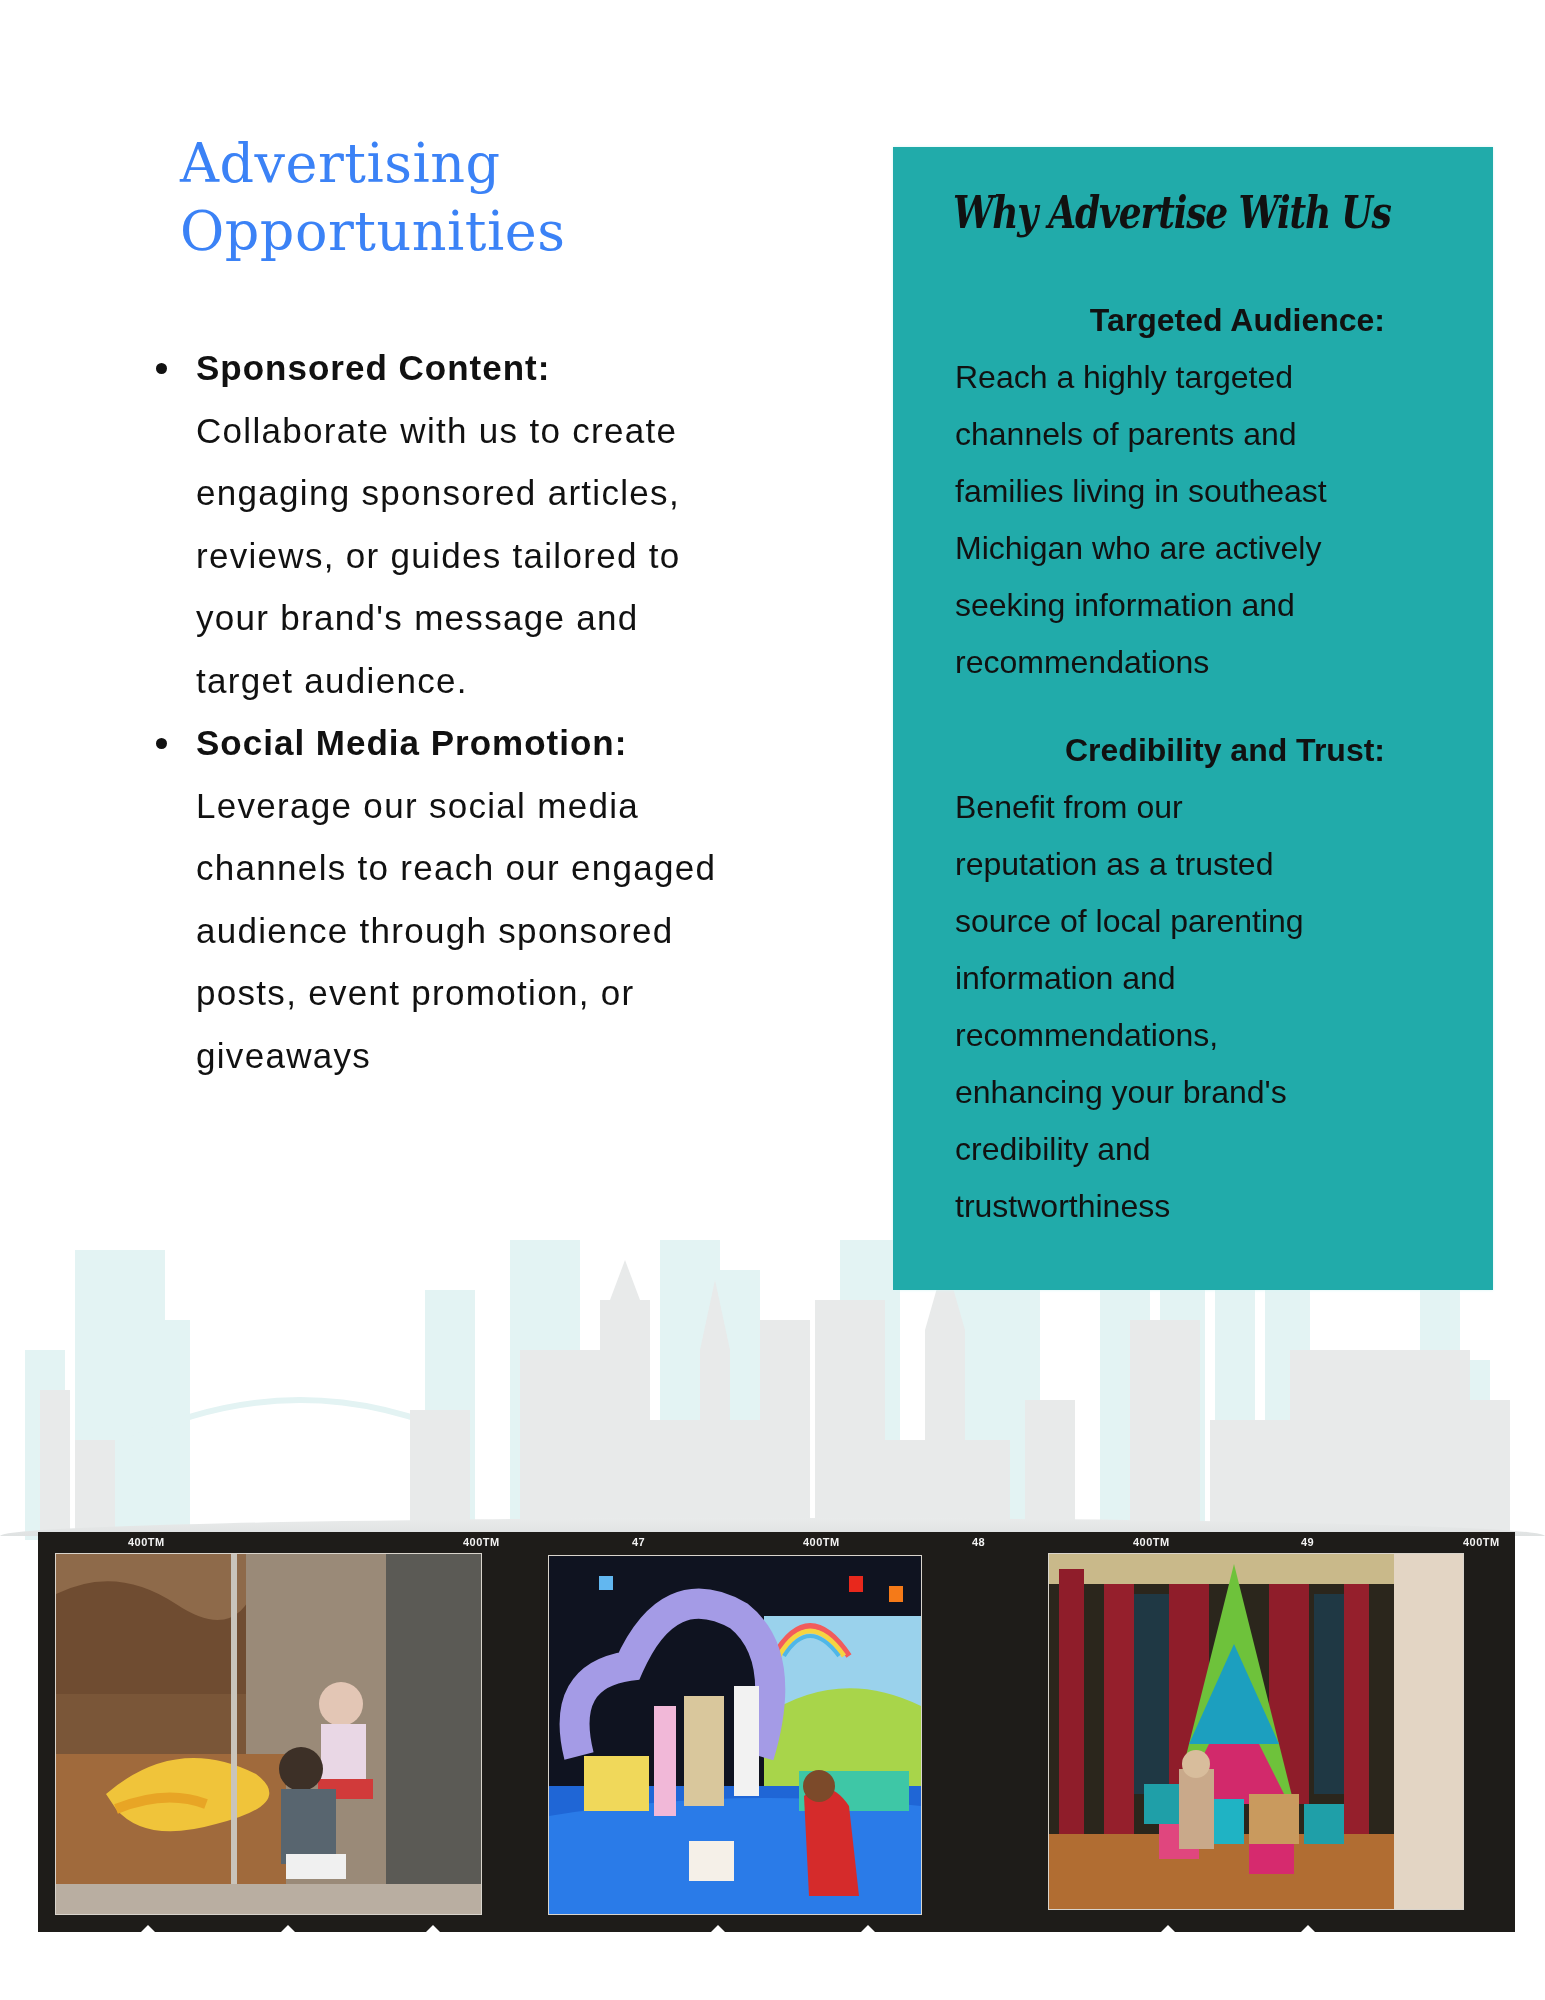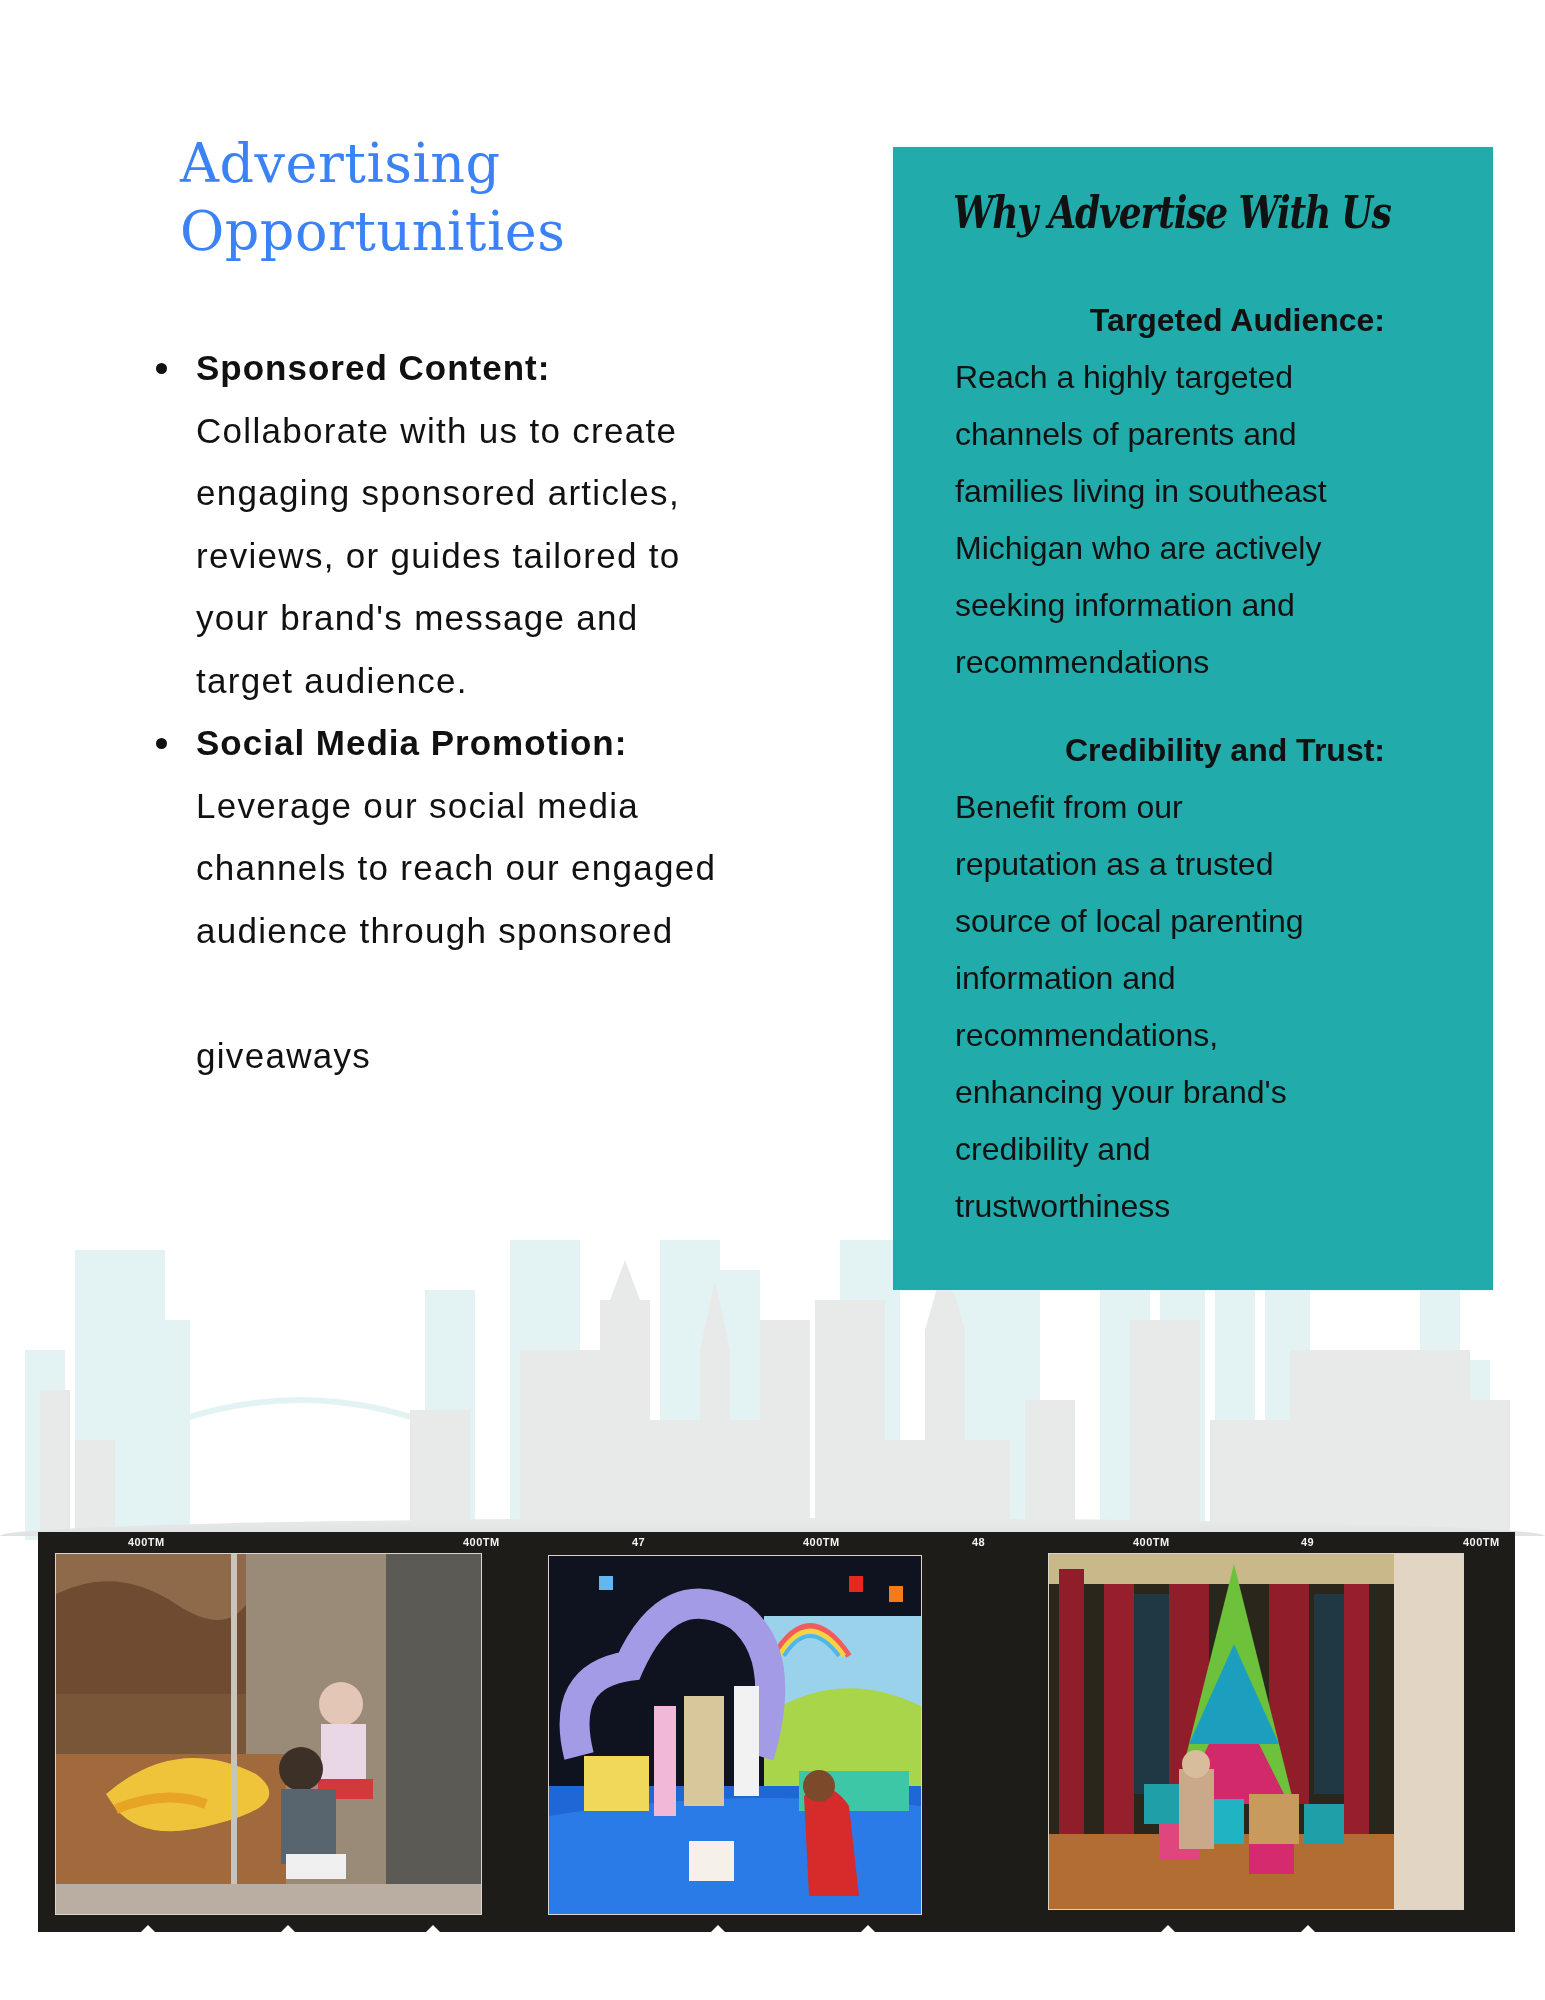--- a/index.html
+++ b/index.html
@@ -82,21 +82,21 @@
     <span>reviews, or guides tailored to</span><br>
     <span>your brand's message and</span><br>
     <span>target audience.</span>
   </li>
   <li>
     <span class="dot"></span>
     <span class="bold">Social Media Promotion:</span><br>
     <span>Leverage our social media</span><br>
     <span>channels to reach our engaged</span><br>
     <span>audience through sponsored</span><br>
-    <br>
+    <span>posts, event promotion, or</span><br>
     <span>giveaways</span>
   </li>
 </ul>
 
 <section class="panel">
   <h2 class="panel-title">Why Advertise With Us</h2>
   <div class="panel-section" style="top:145px;">
     <span class="head">Targeted Audience:</span>
     <span class="body">Reach a highly targeted</span>
     <span class="body">channels of parents and</span>

